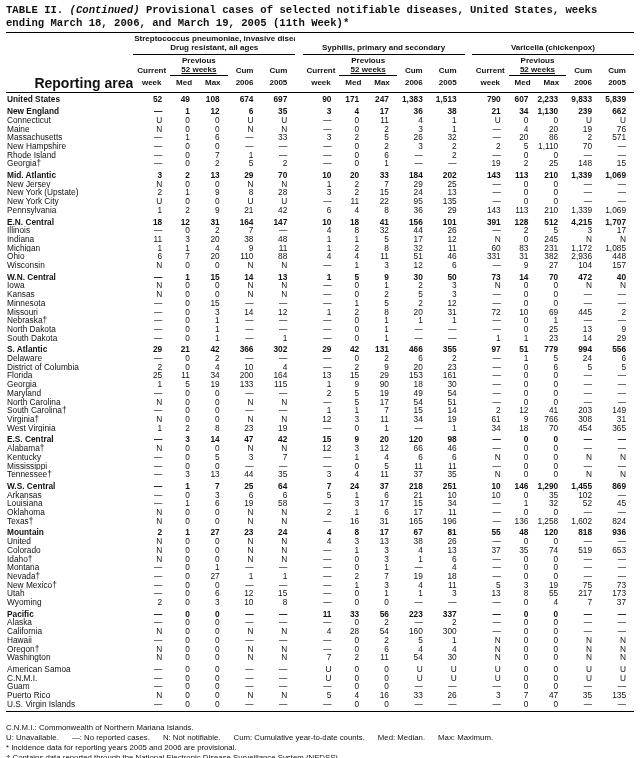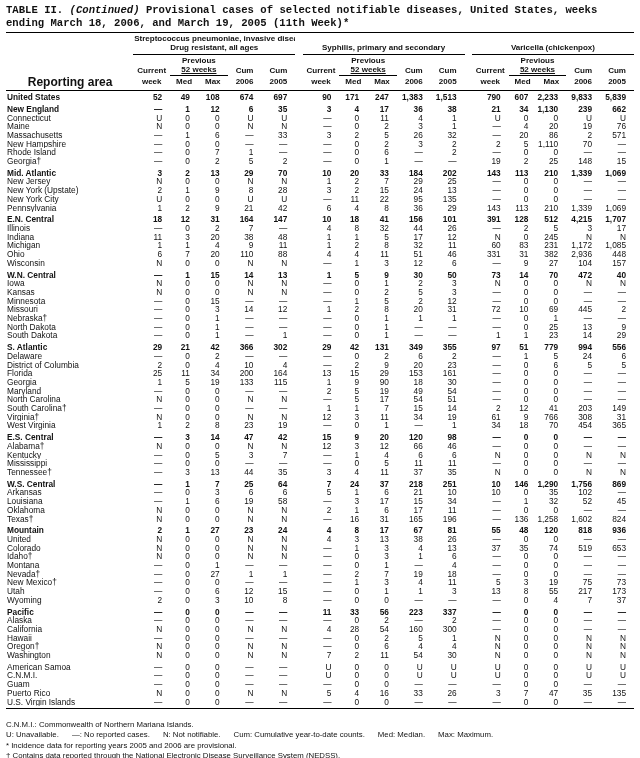--- a/index.html
+++ b/index.html
@@ -13,21 +13,21 @@
   .title .continued { font-style:italic; }
   table { width:100%; border-collapse:collapse; table-layout:fixed; border-top:1.6px solid #000; }
   th, td { margin:0; padding:0; white-space:nowrap; overflow:hidden; }
   thead th { font-size:8px; font-weight:bold; line-height:1.12; }
   th.group-title { border-bottom:1px solid #000; text-align:center; vertical-align:bottom; padding:2px 1px 1px 1px; }
   th.group-title .ital { }
   th.prev { text-align:center; font-weight:bold; padding-top:2px; }
   th.w52 { border-bottom:1px solid #000; text-align:center;text-decoration:underline; }
   th.chead { text-align:center; }
   tr.hd-bottom th, tr.hd-bottom td { border-bottom:1px solid #000; padding-bottom:1px; }
-  th.area-head { text-align:center; vertical-align:bottom; font-size:12px; padding-left:1px; }
+  th.area-head { text-align:right; vertical-align:bottom; font-size:14px; padding-left:1px; }
   tbody td { font-size:8.3px; line-height:8.7px; }
   td.area { text-align:left; padding-left:1px; }
   td.num { text-align:right; padding-right:8px; }
   tr.bold td { font-weight:bold; }
   tr.gap-row td { height:3px; line-height:3px; font-size:1px; }
   tr.first-row td { padding-top:2px; }
   .footrule { border-top:1.6px solid #000; margin-top:2px; padding-top:11px; }
   .footnotes { font-size:7.8px; line-height:1.3; }
   .footnotes p { margin:0; }
   .legend span { margin-right:13px; }
@@ -682,21 +682,21 @@
         <td class="area">S. Atlantic</td>
         <td class="num">29</td>
         <td class="num">21</td>
         <td class="num">42</td>
         <td class="num">366</td>
         <td class="num">302</td>
         <td class="spacer"></td>
         <td class="num">29</td>
         <td class="num">42</td>
         <td class="num">131</td>
-        <td class="num">349</td>
+        <td class="num">466</td>
         <td class="num">355</td>
         <td class="spacer"></td>
         <td class="num">97</td>
         <td class="num">51</td>
         <td class="num">779</td>
         <td class="num">994</td>
         <td class="num">556</td>
       </tr>
       <tr>
         <td class="area">Delaware</td>
@@ -994,21 +994,21 @@
         <td class="spacer"></td>
         <td class="num">7</td>
         <td class="num">24</td>
         <td class="num">37</td>
         <td class="num">218</td>
         <td class="num">251</td>
         <td class="spacer"></td>
         <td class="num">10</td>
         <td class="num">146</td>
         <td class="num">1,290</td>
-        <td class="num">1,756</td>
+        <td class="num">1,455</td>
         <td class="num">869</td>
       </tr>
       <tr>
         <td class="area">Arkansas</td>
         <td class="num">—</td>
         <td class="num">0</td>
         <td class="num">3</td>
         <td class="num">6</td>
         <td class="num">6</td>
         <td class="spacer"></td>

